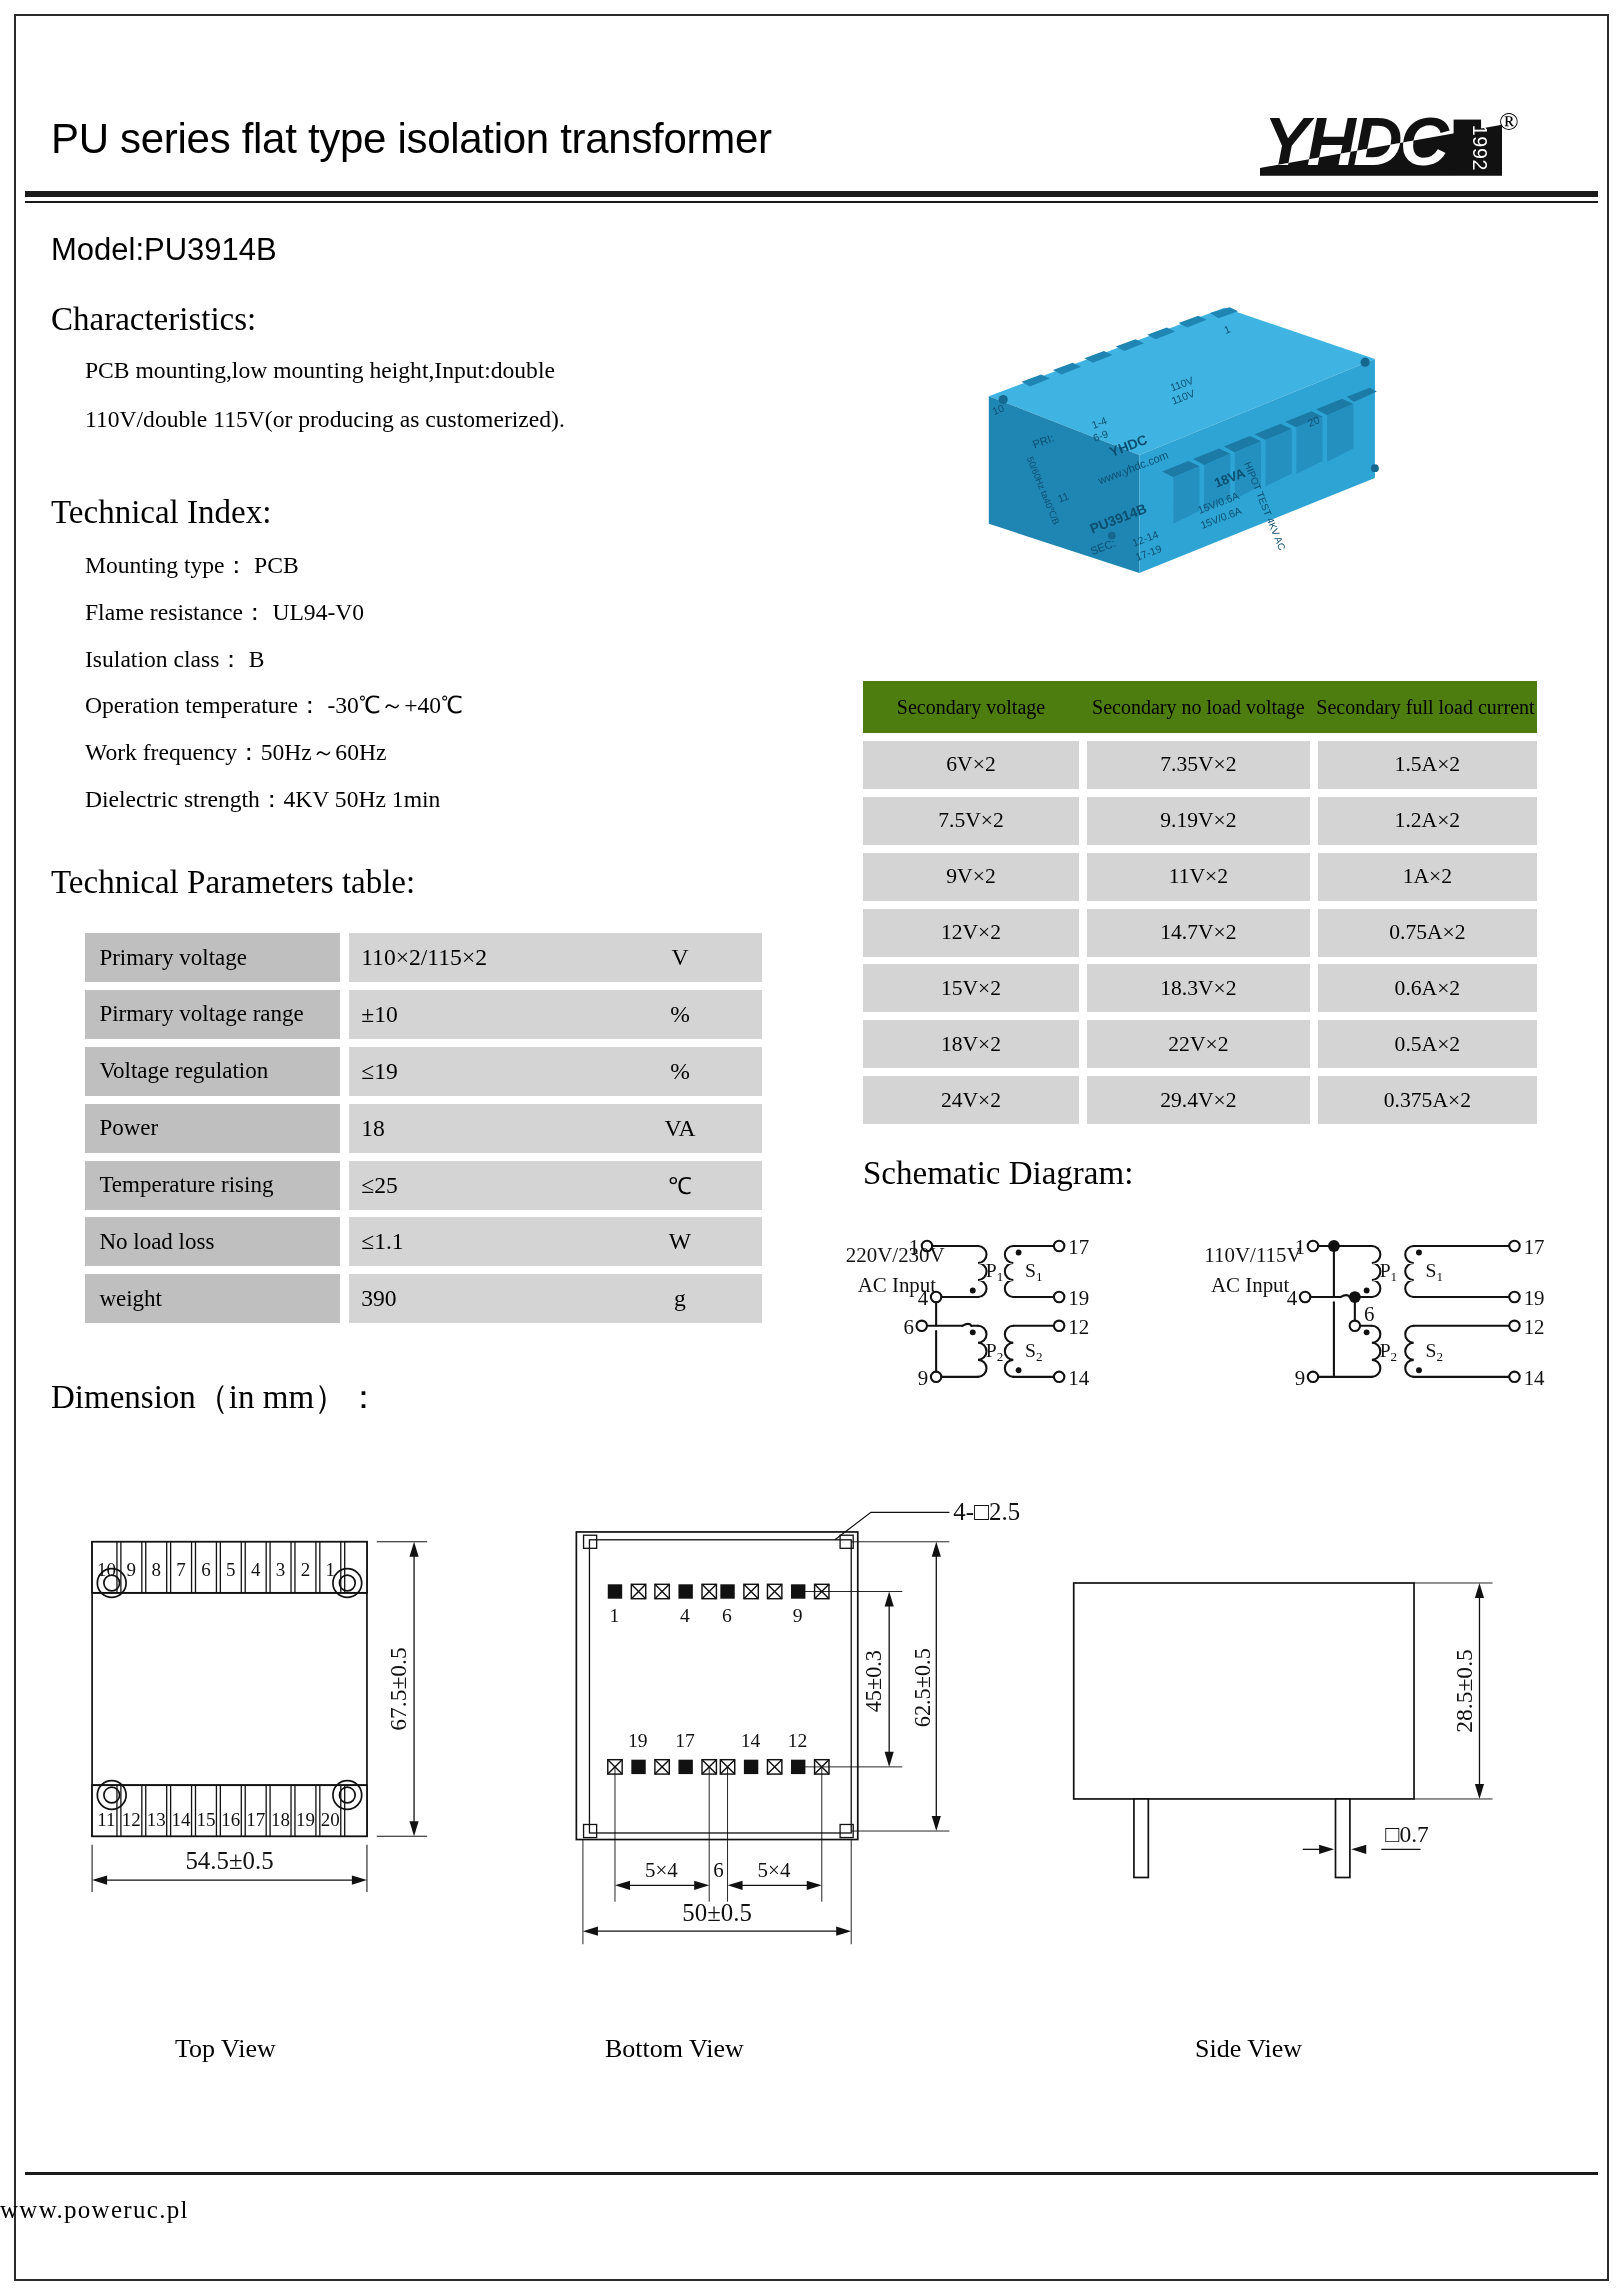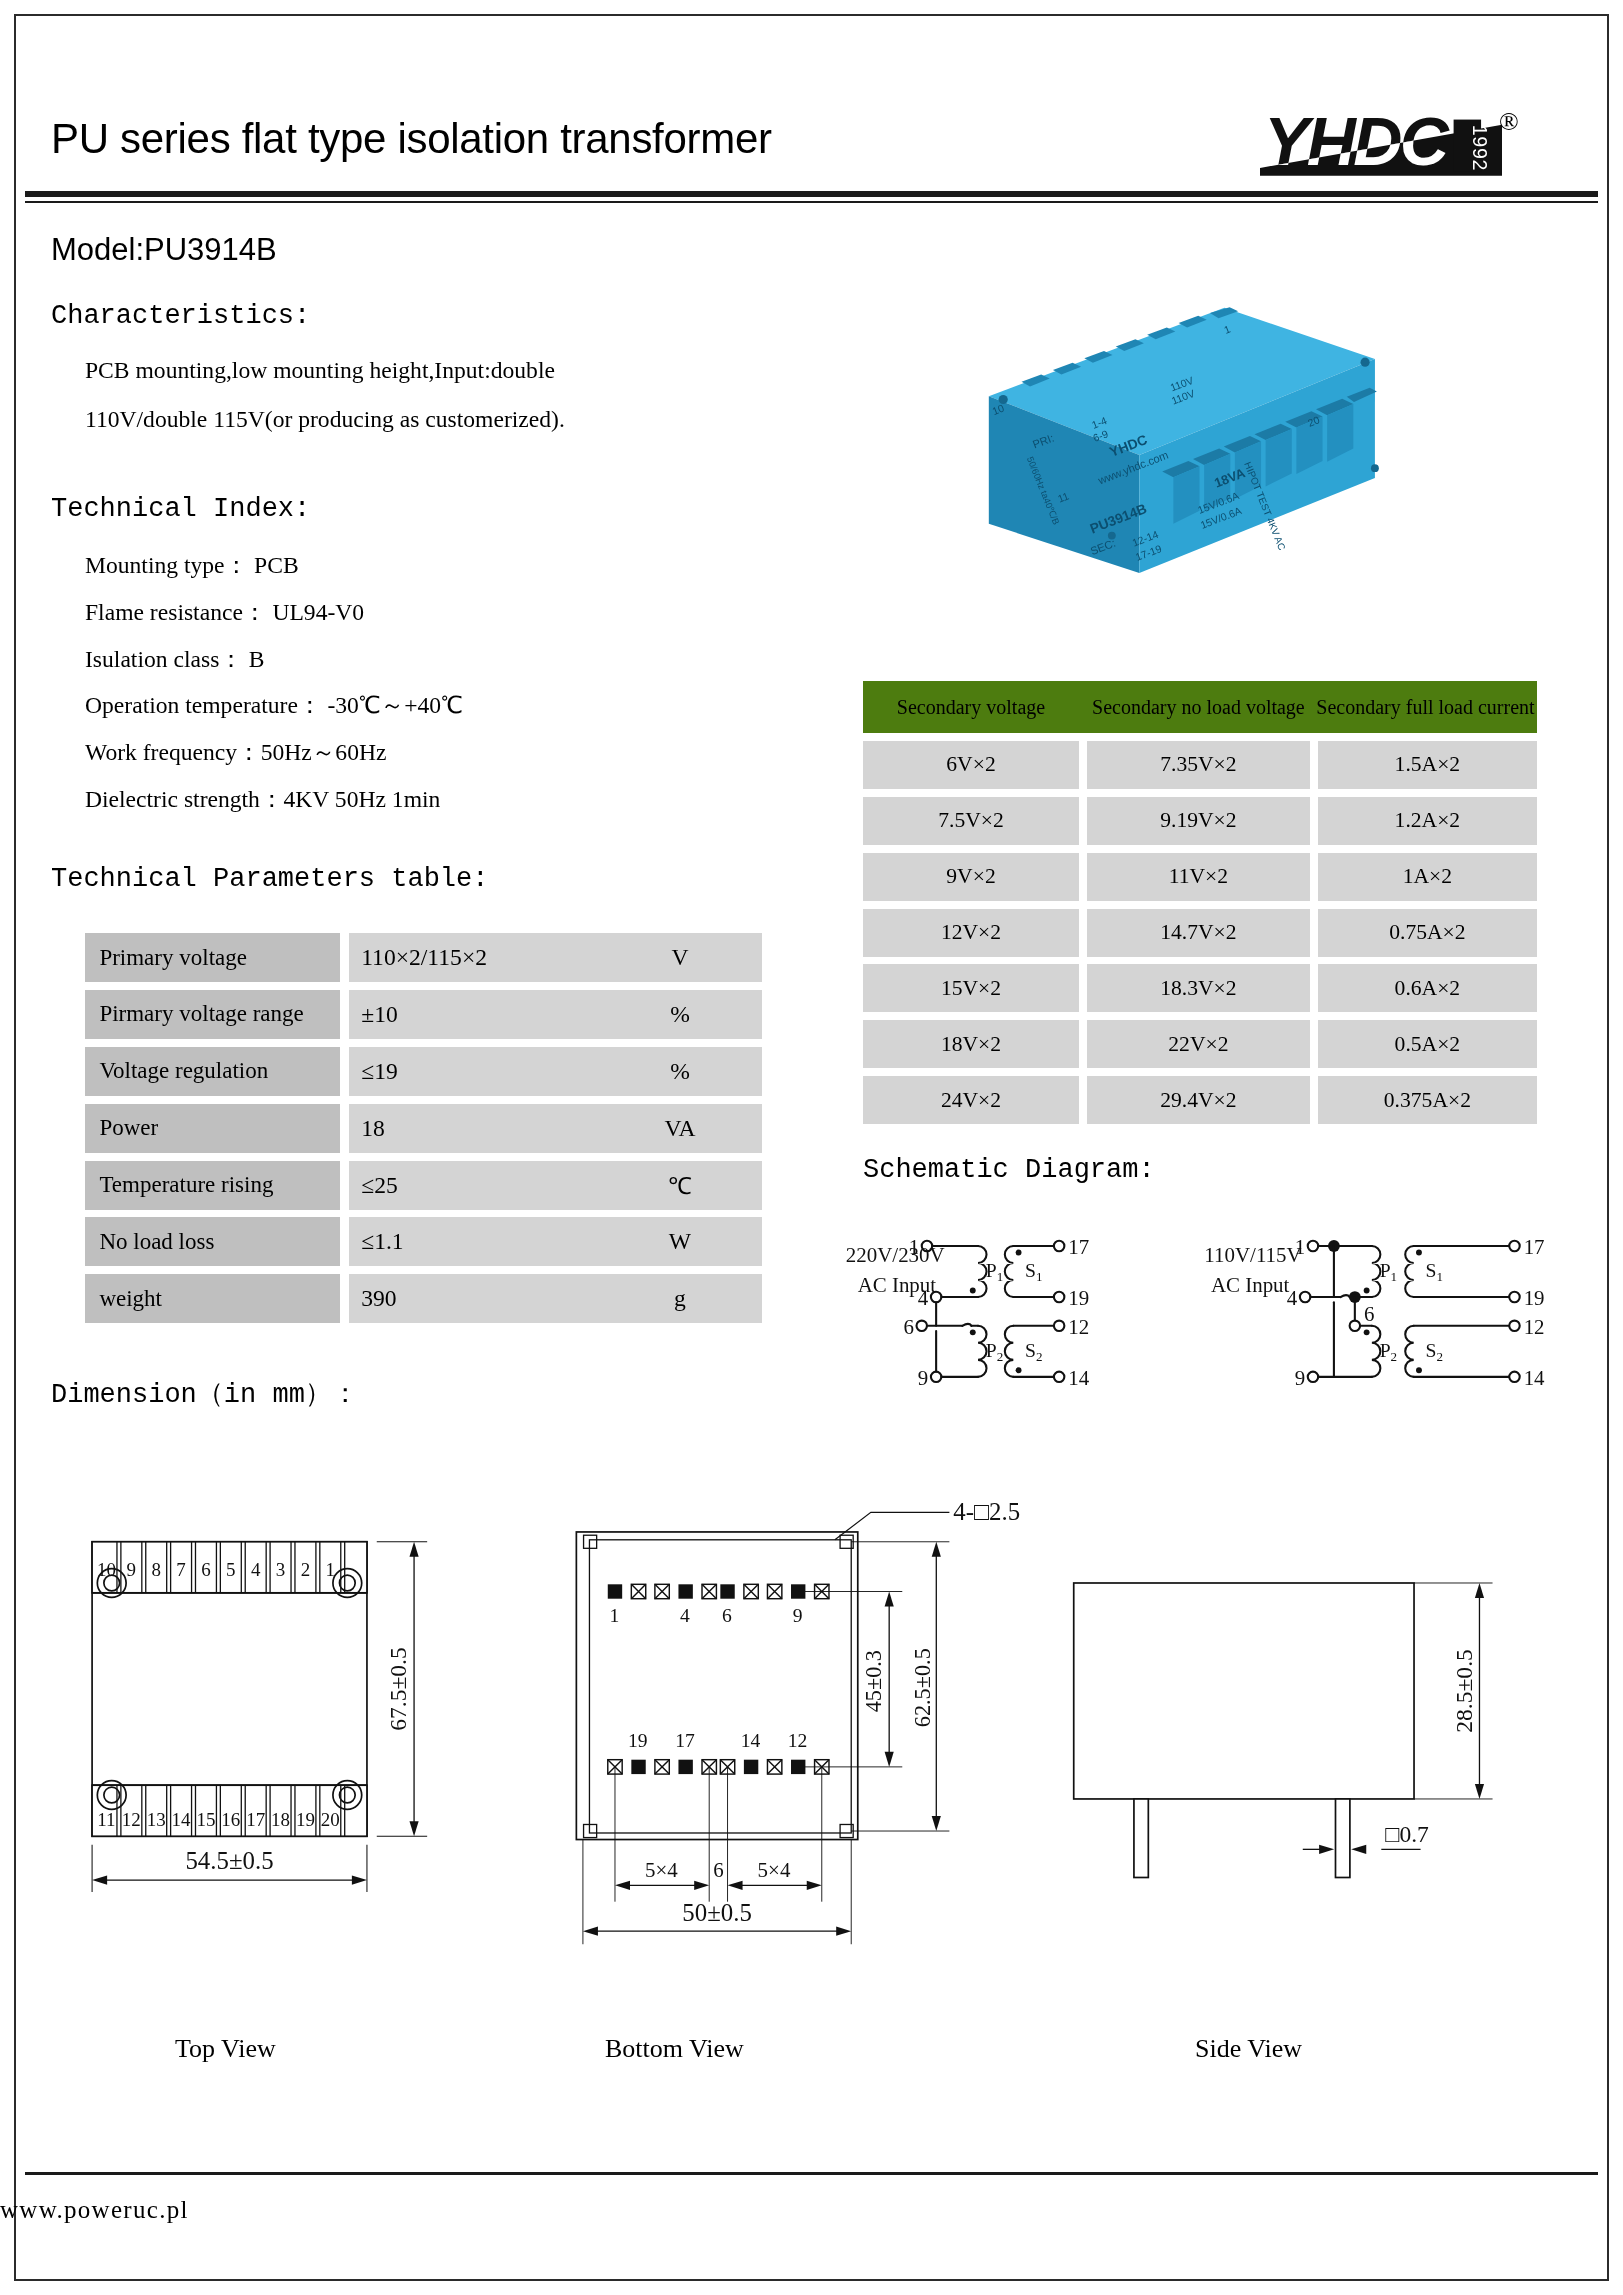--- a/index.html
+++ b/index.html
@@ -13,21 +13,21 @@
              font-size:42px;font-weight:400;letter-spacing:-0.3px;white-space:nowrap;}
   .hdr-rule1{position:absolute;left:25px;right:25px;top:191px;height:5.9px;background:#1a1a1a;}
   .hdr-rule2{position:absolute;left:25px;right:25px;top:201px;height:2px;background:#1a1a1a;}
 
   .logo{position:absolute;left:1260px;top:105px;width:242px;height:71px;}
   .logo svg{display:block;}
   .logo-r{position:absolute;left:1499px;top:107px;font-family:"Liberation Serif",serif;font-size:26px;}
 
   
   .model{position:absolute;left:51px;top:232px;font-family:"Liberation Sans",sans-serif;font-size:31px;}
-  .h2{position:absolute;font-size:27px;font-family:Liberation Mono, monospace;}
+  .h2{position:absolute;font-size:33px;font-family:Liberation Serif, serif;}
   .ln{position:absolute;font-size:23.6px;font-family:Liberation Serif, serif;white-space:nowrap;}
 
   
   .ptable{position:absolute;left:85px;top:933px;width:677px;}
   .prow{display:flex;height:49px;margin-bottom:7.9px;border-radius:14px;}
   .pcellA{width:255px;background:#bfbfbf;display:flex;align-items:center;padding-left:14.4px;
           box-sizing:border-box;font-size:23px;}
   .pcellB{flex:1;background:#d4d4d4;margin-left:9.2px;display:flex;align-items:center;
           box-sizing:border-box;font-size:23.6px;position:relative;padding-left:12px;}
   .punit{position:absolute;right:0;width:164px;text-align:center;font-size:23.6px;}

